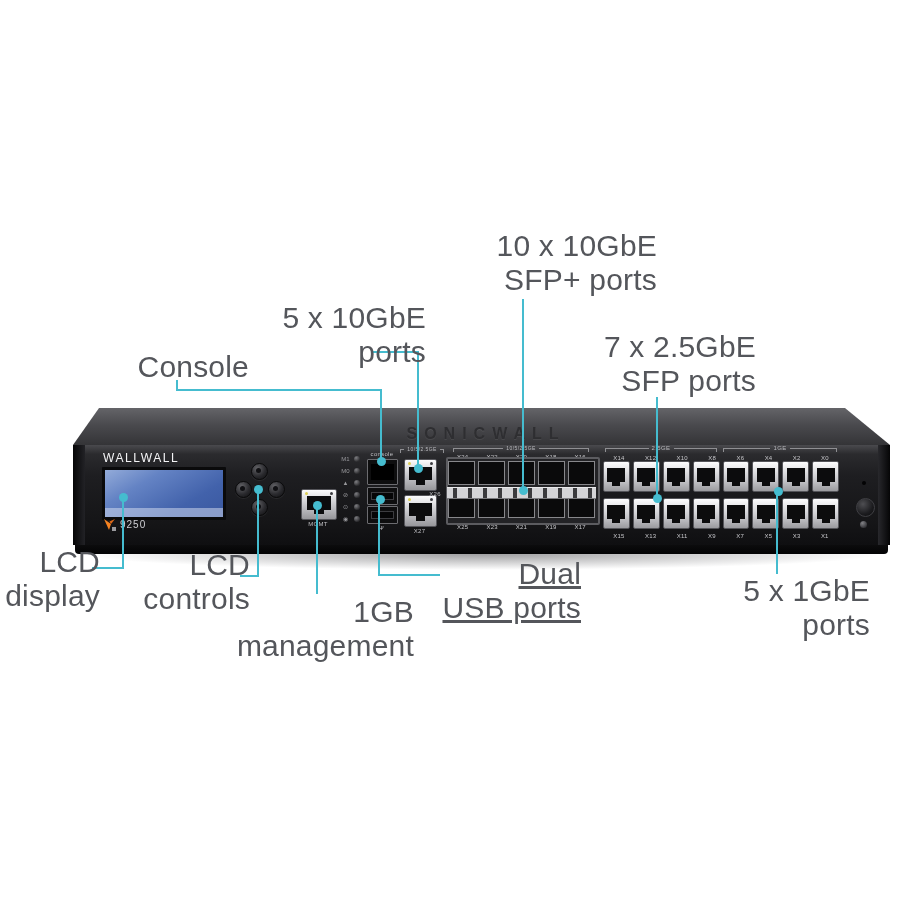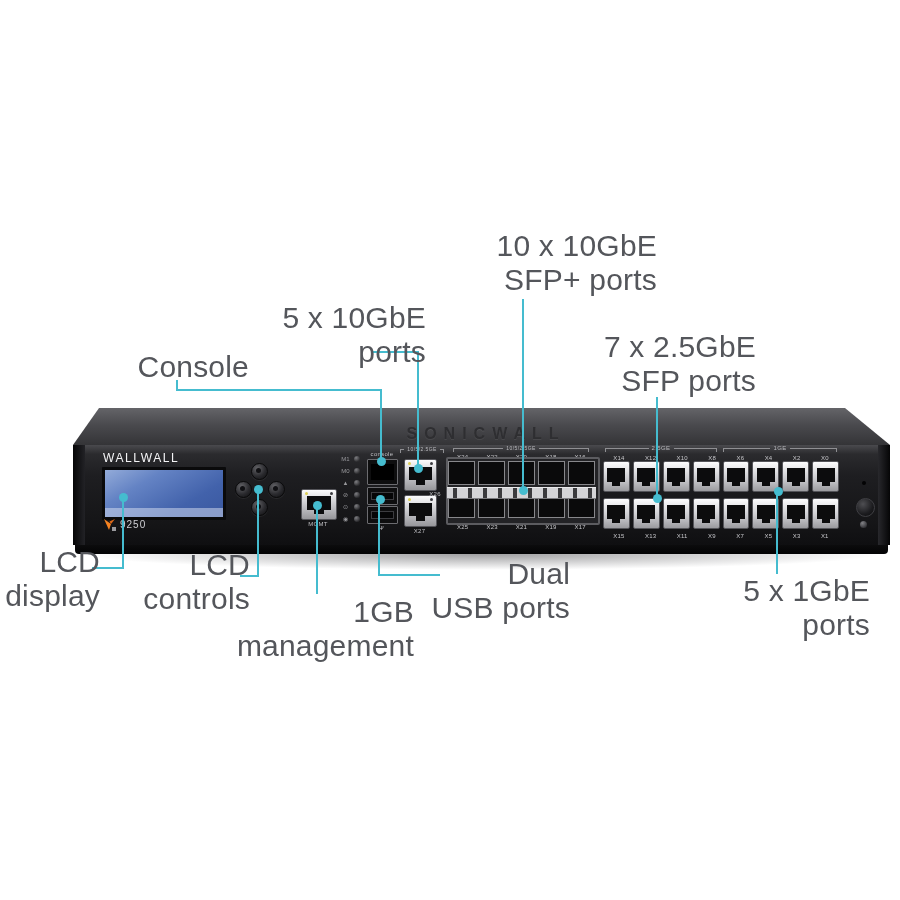--- a/index.html
+++ b/index.html
@@ -335,16 +335,16 @@
 ports</div>
 <div class="lbl" style="left:107px;top:350px;width:142px;">Console</div>
 <div class="lbl" style="left:571px;top:330px;width:185px;">7 x 2.5GbE
 SFP ports</div>
 <div class="lbl" style="left:0px;top:545px;width:100px;">LCD
 display</div>
 <div class="lbl" style="left:125px;top:548px;width:125px;">LCD
 controls</div>
 <div class="lbl" style="left:234px;top:595px;width:180px;">1GB
 management</div>
-<div class="lbl" style="left:405px;top:557px;width:165px;">Dual
+<div class="lbl" style="left:416px;top:557px;width:165px;text-decoration:underline;">Dual
 USB ports</div>
 <div class="lbl" style="left:705px;top:574px;width:165px;">5 x 1GbE
 ports</div>
 
 </body></html>

